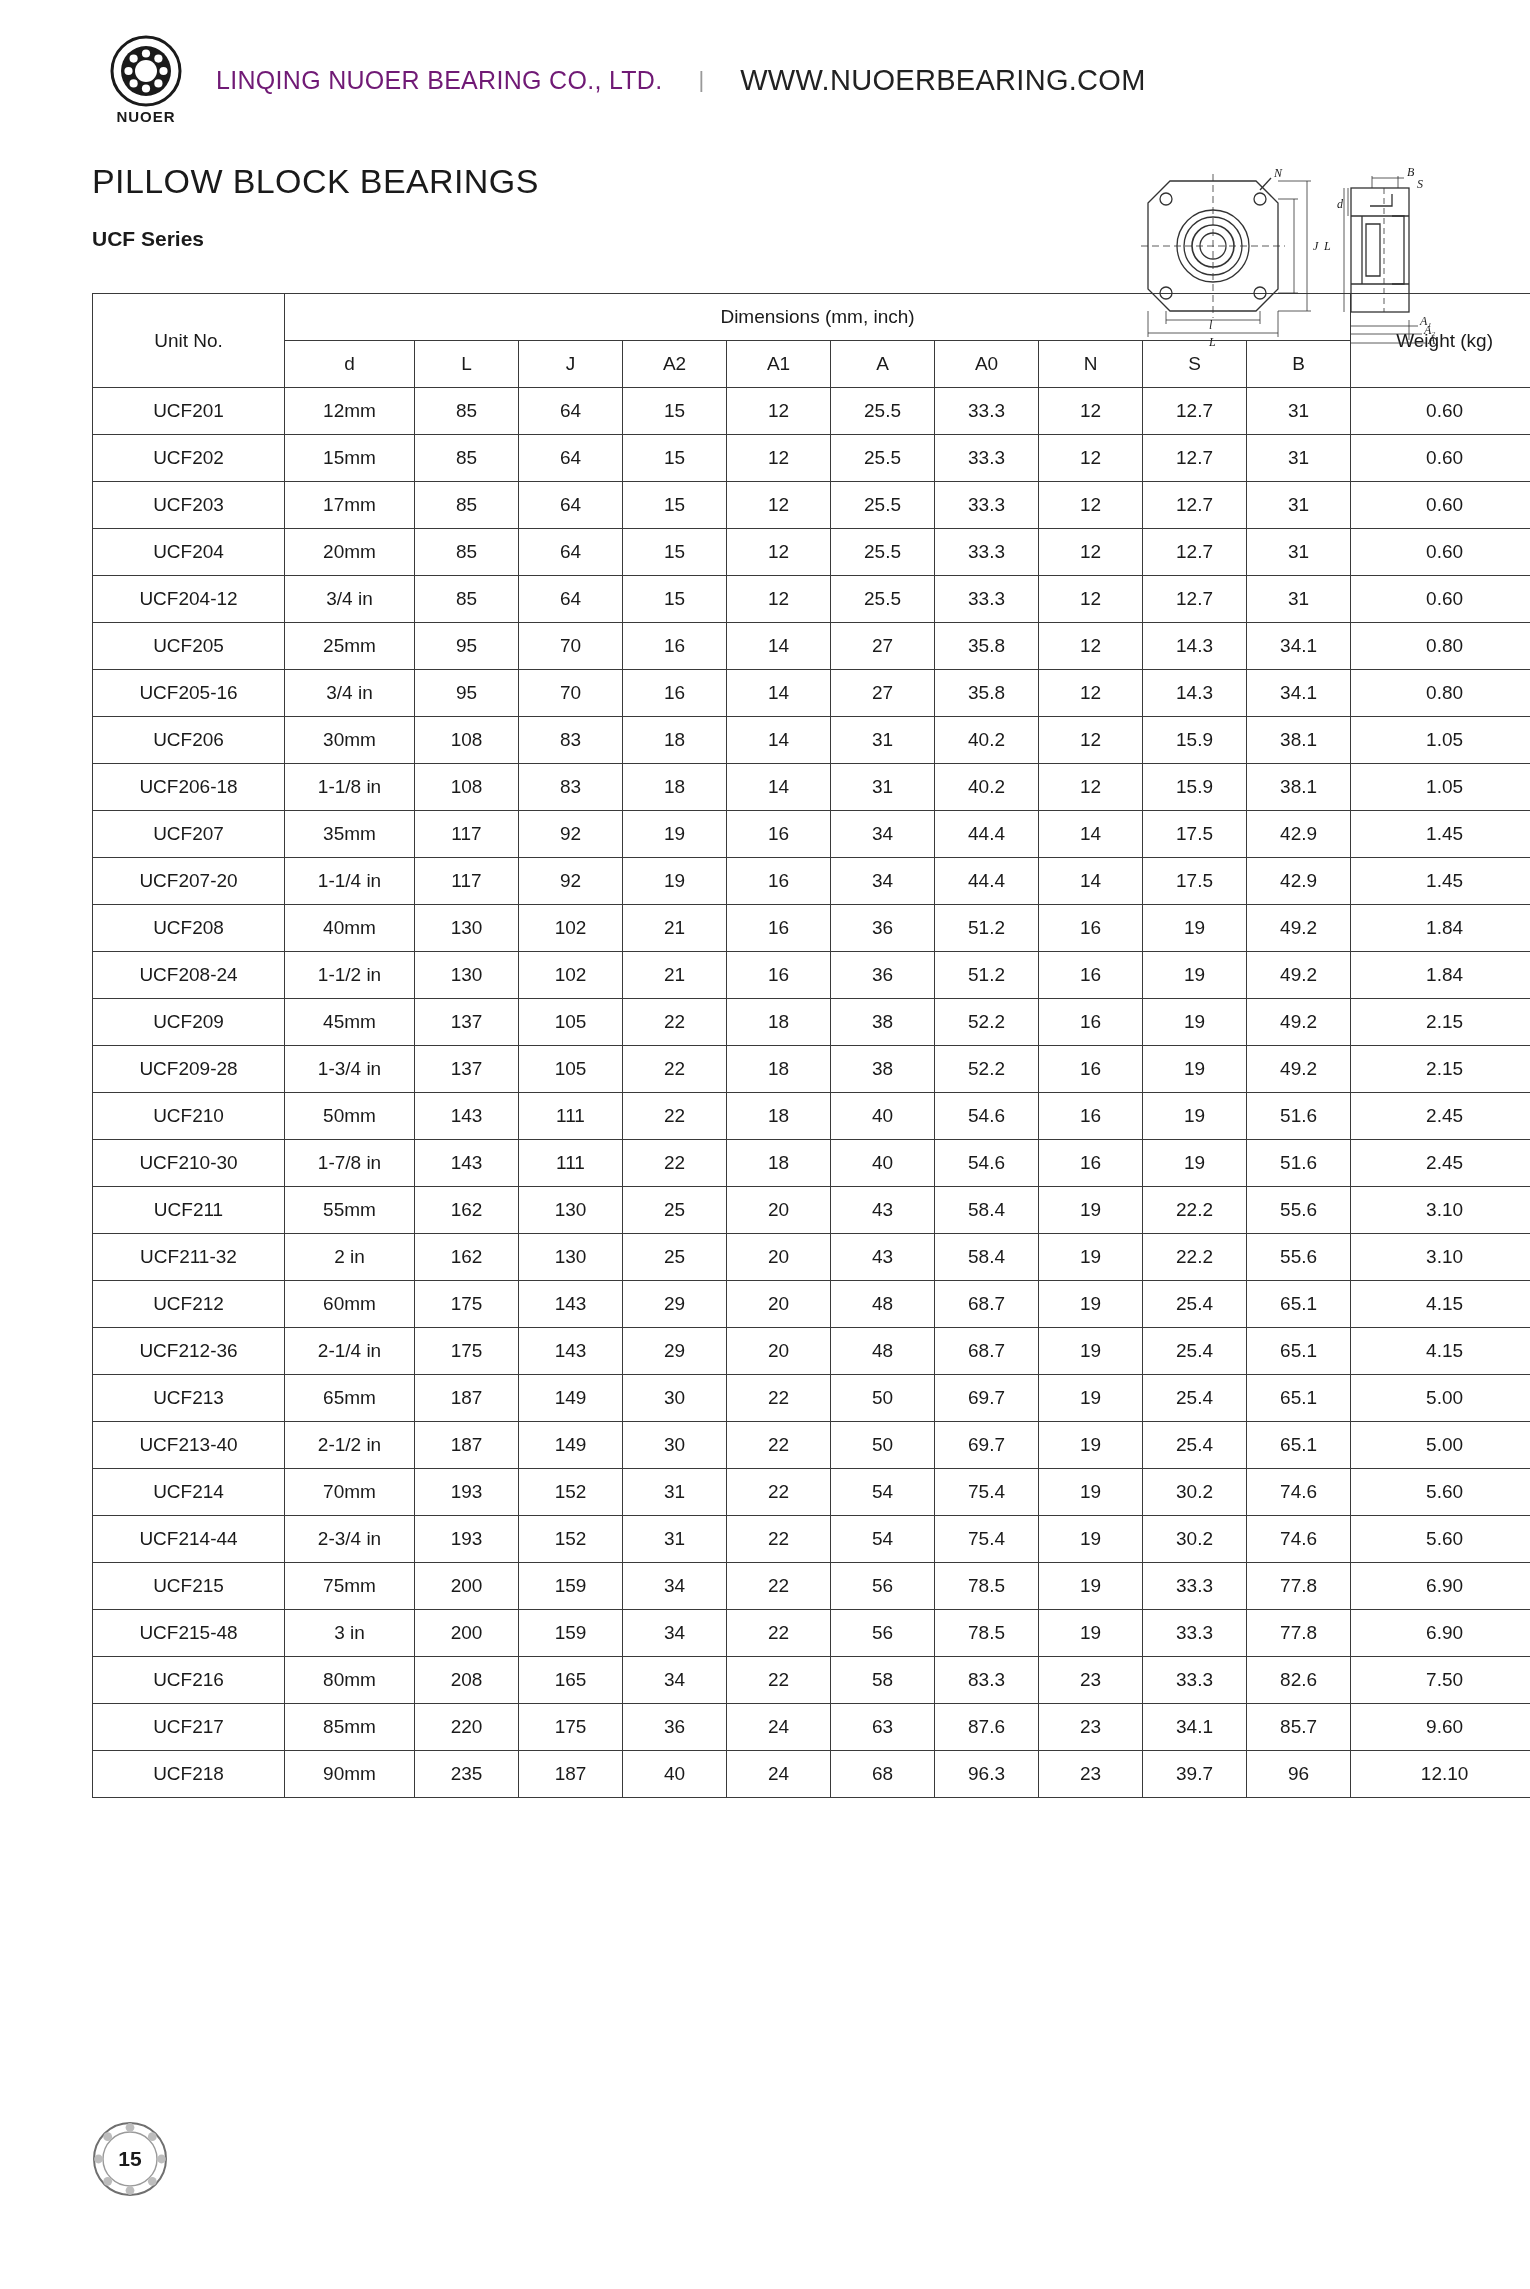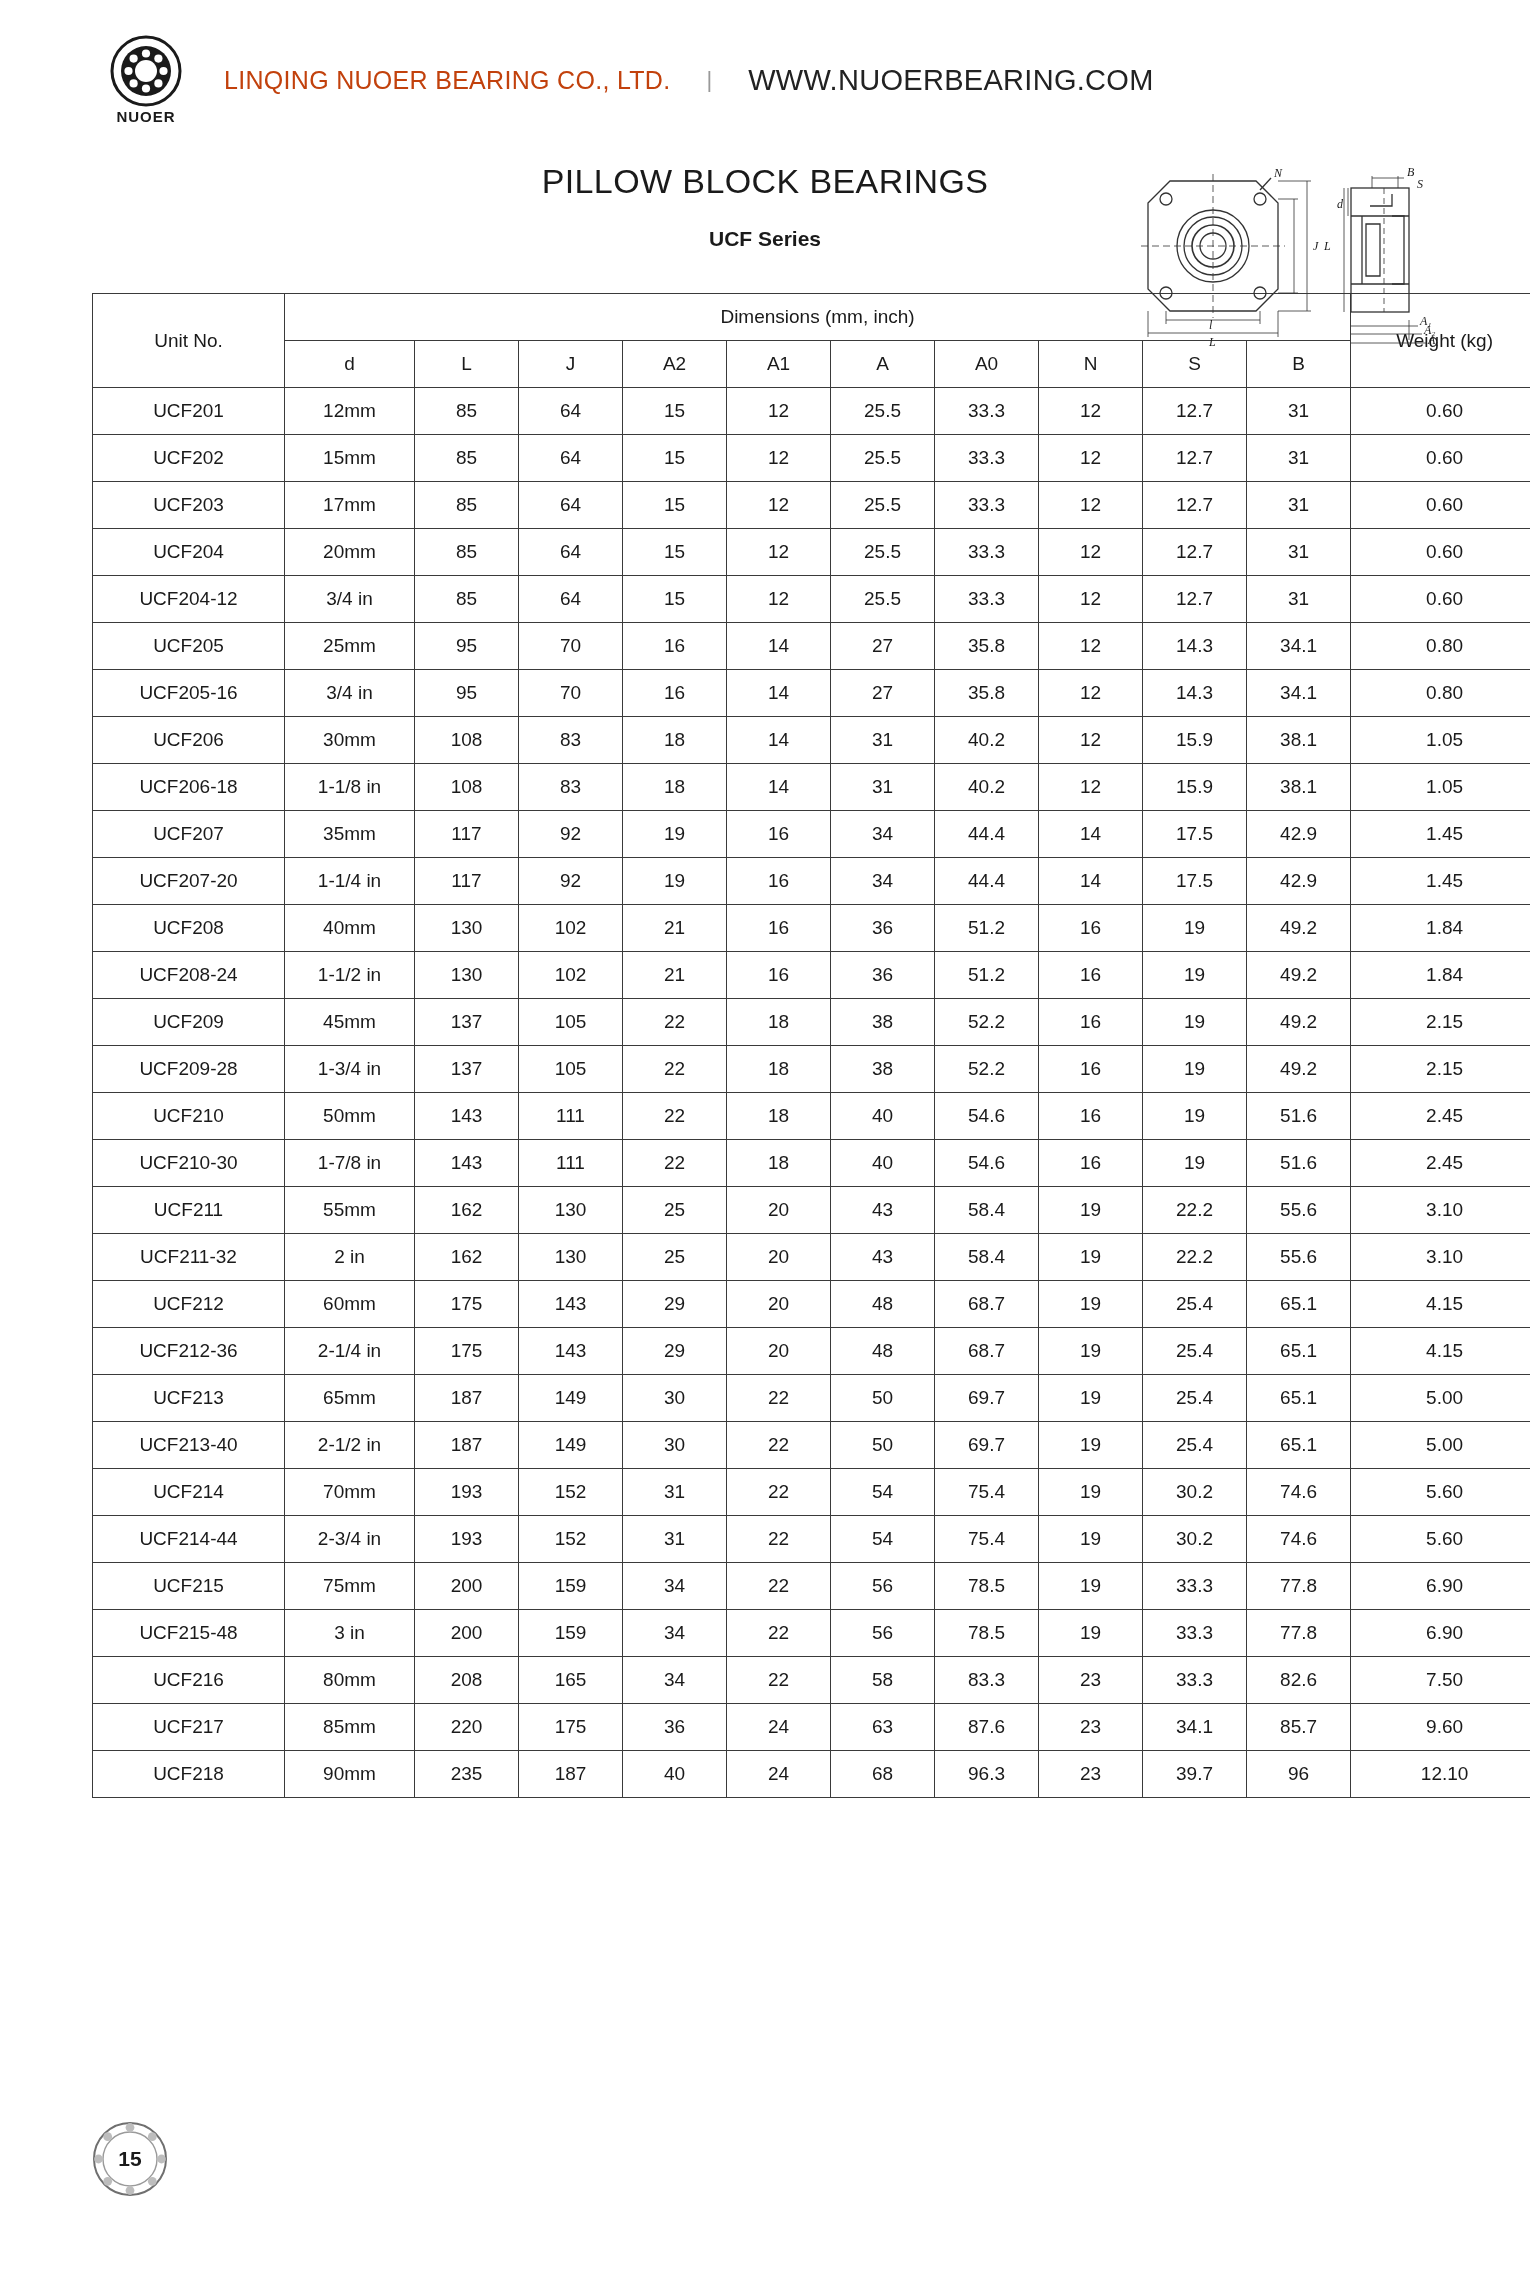--- a/index.html
+++ b/index.html
@@ -47,40 +47,39 @@
   .logo-text {
     font-size: 15px;
     letter-spacing: 1px;
     font-weight: bold;
     color: #1a1a1a;
     margin-top: 1px;
   }
   .header-title {
     font-size: 25px;
     letter-spacing: 0.3px;
-    color: #c2410c;
-    margin-left: 24px;
+    color: #701a75;
+    margin-left: 16px;
     white-space: nowrap;
   }
   .header-sep {
     color: #999;
     margin: 0 36px;
     font-size: 22px;
   }
   .header-url {
     font-size: 29px;
     letter-spacing: 0.3px;
     color: #222;
     white-space: nowrap;
   }
 
   
   .titles {
     margin-top: 62px;
-    text-align: center;
   }
   .main-title {
     font-size: 34px;
     letter-spacing: 0.4px;
     color: #1a1a1a;
     font-weight: normal;
     margin: 0;
   }
   .sub-title {
     font-size: 21px;

